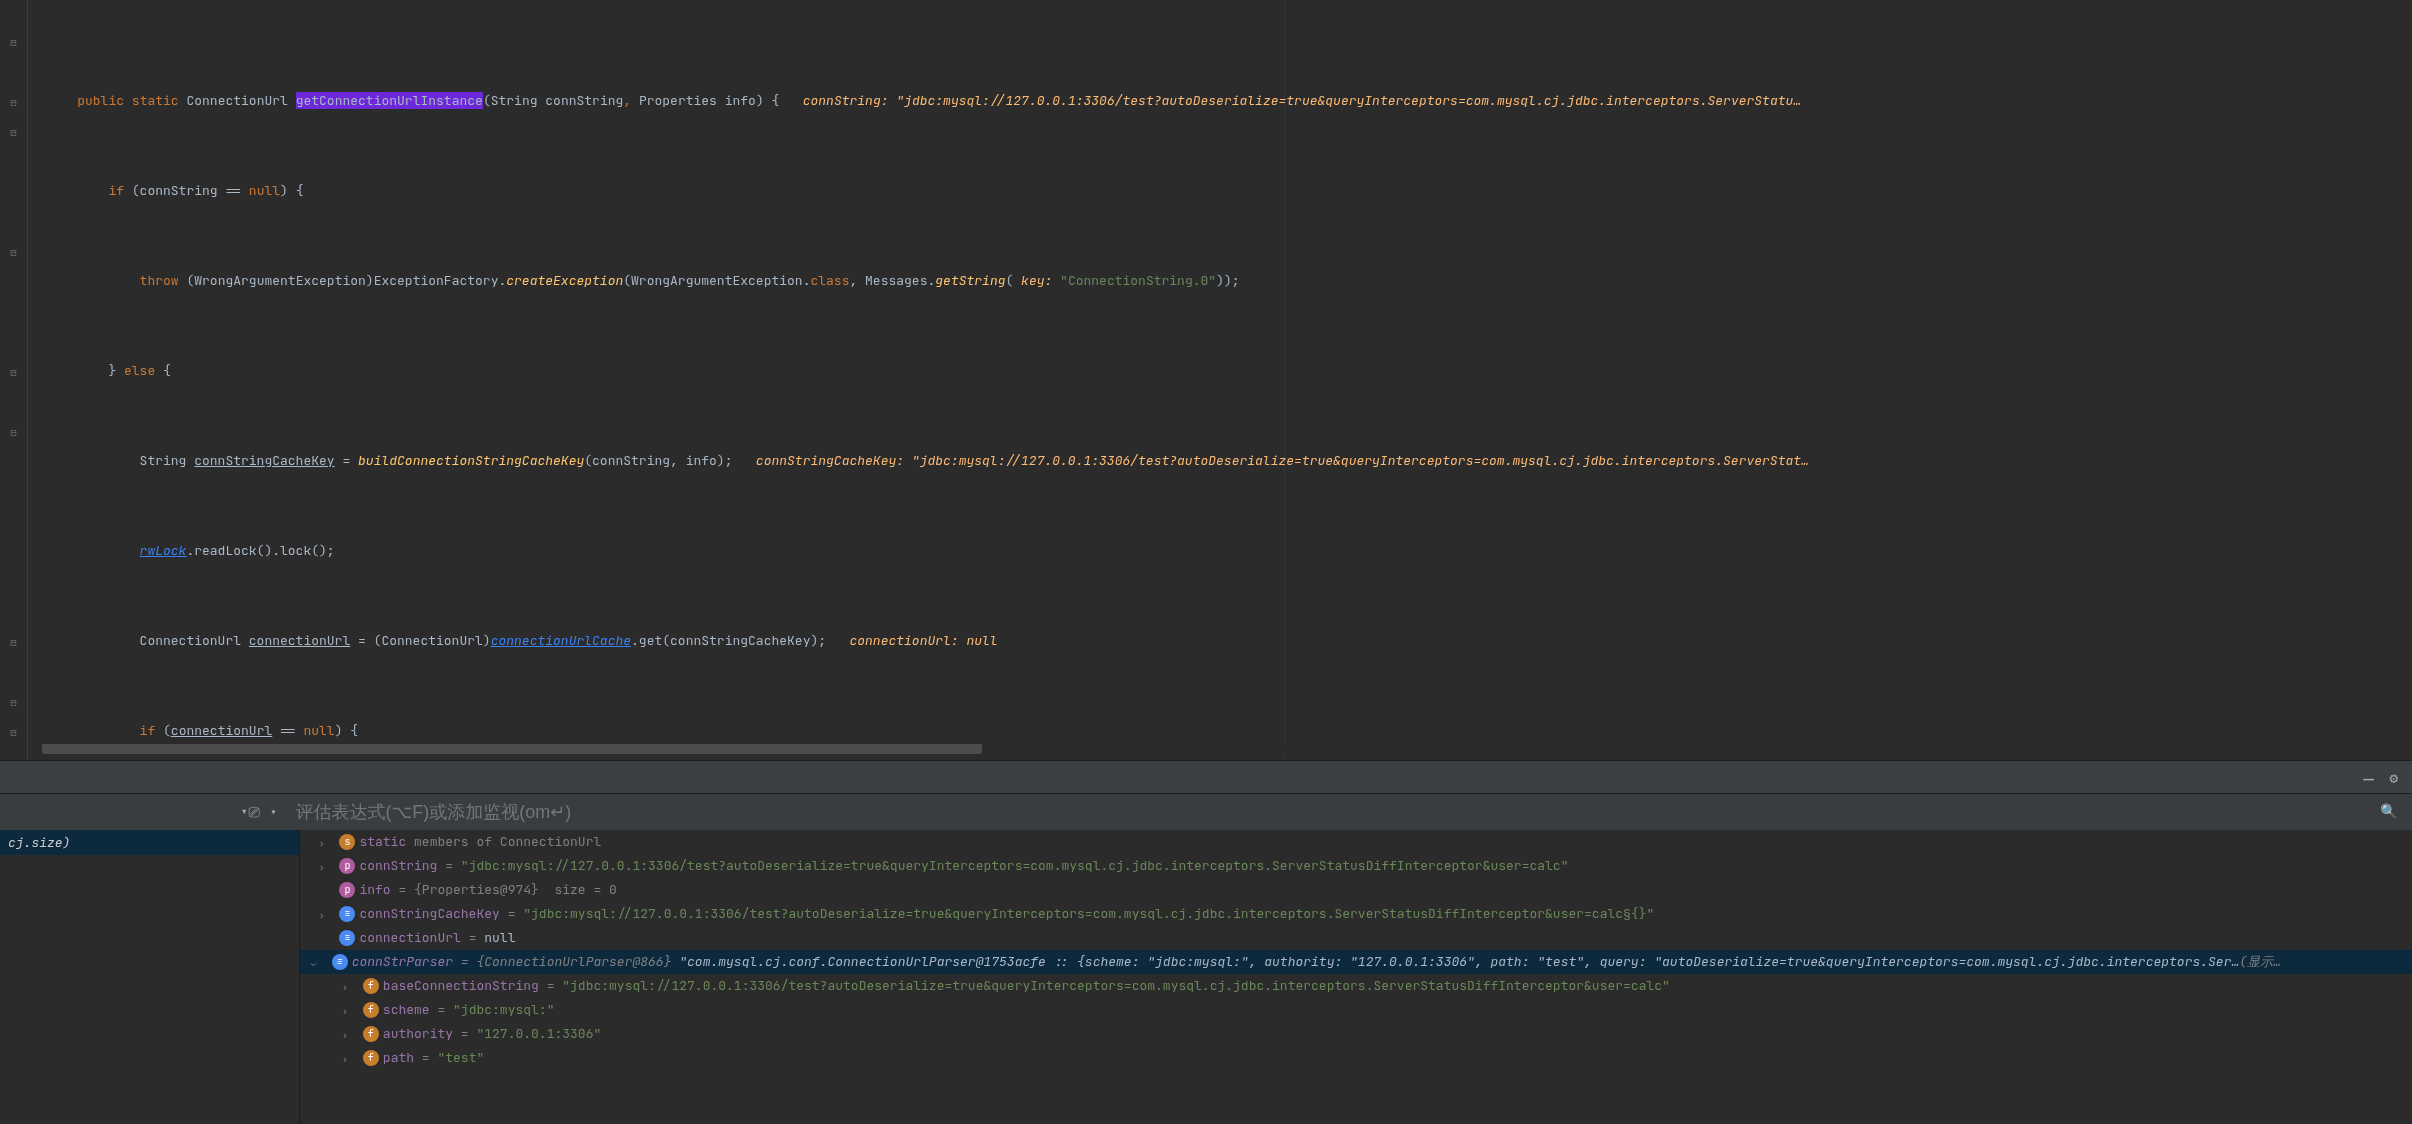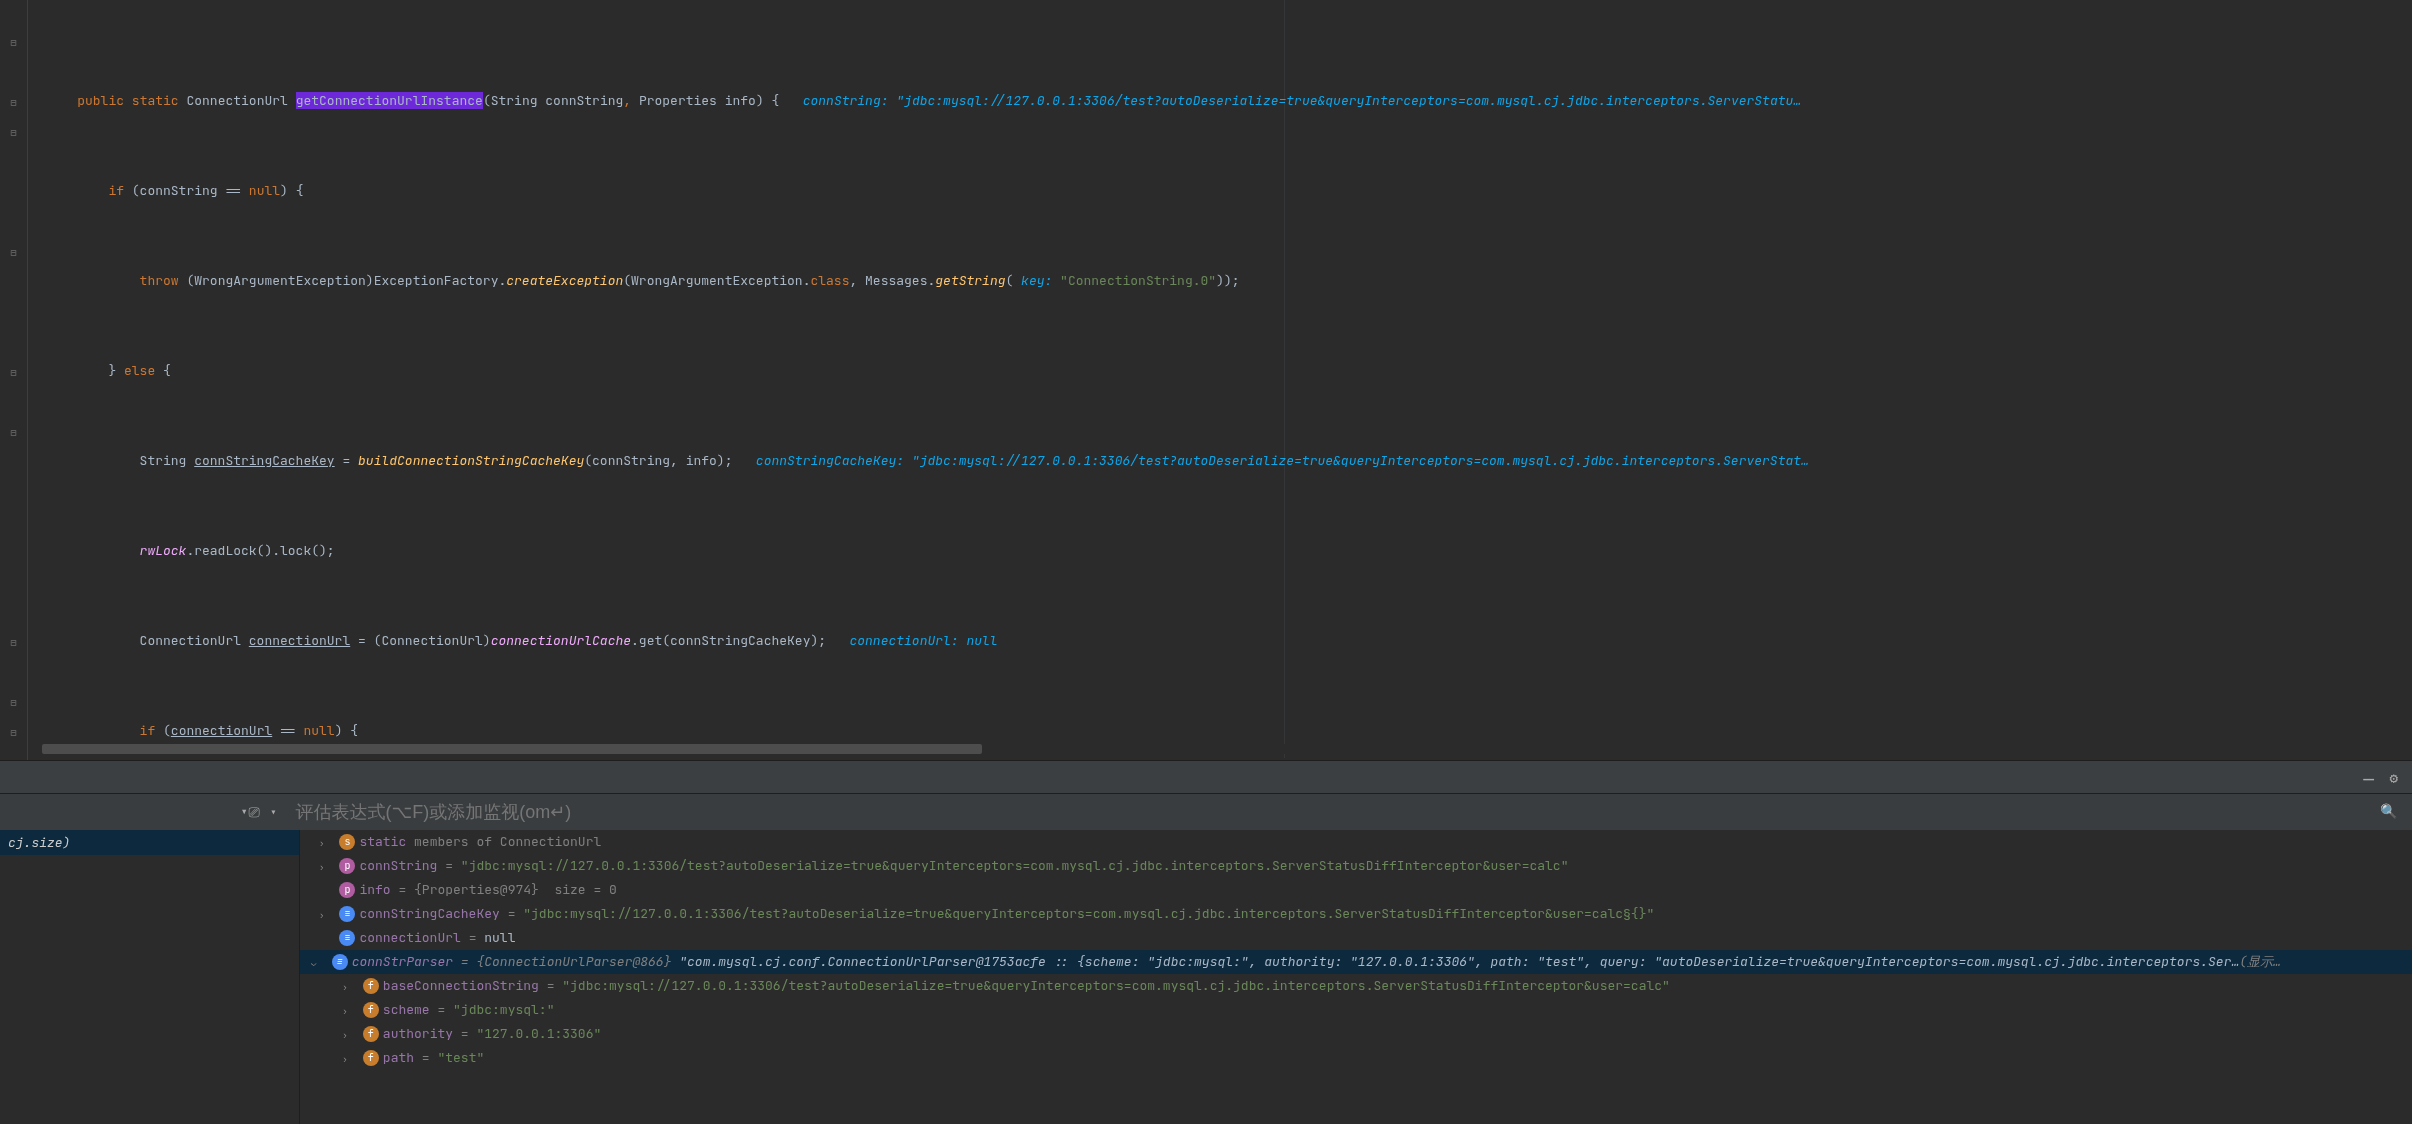--- a/index.html
+++ b/index.html
@@ -37,23 +37,23 @@
   .code {
     position:absolute;
     left:28px; top:0; right:0;
     white-space:pre;
     line-height:30px;
   }
   .line { height:30px; padding-left:18px; position:relative; overflow:hidden; }
   .kw { color:#cc7832; }
   .str { color:#6a8759; }
   .fn { color:#ffc66d; font-style:italic; }
-  .fni { color:#f0abfc; font-style:italic; }
+  .fni { color:#3b82f6; font-style:italic;text-decoration:underline; }
   .type { color:#a9b7c6; }
-  .cmt { color:#0ea5e9; font-style:italic;margin-top:20px; }
+  .cmt { color:#fdba74; font-style:italic;margin-top:20px; }
   .ul { text-decoration:underline; }
   .hlname { background:#6d28d9; }
   .bulb {
     position:absolute; left:14px; top:28px;
     width:14px;height:14px; color:#f49810;
   }
   .scrollbar-h {
     position:absolute; left:28px; right:0; bottom:6px; height:10px;
     background:#2b2b2b;
   }

